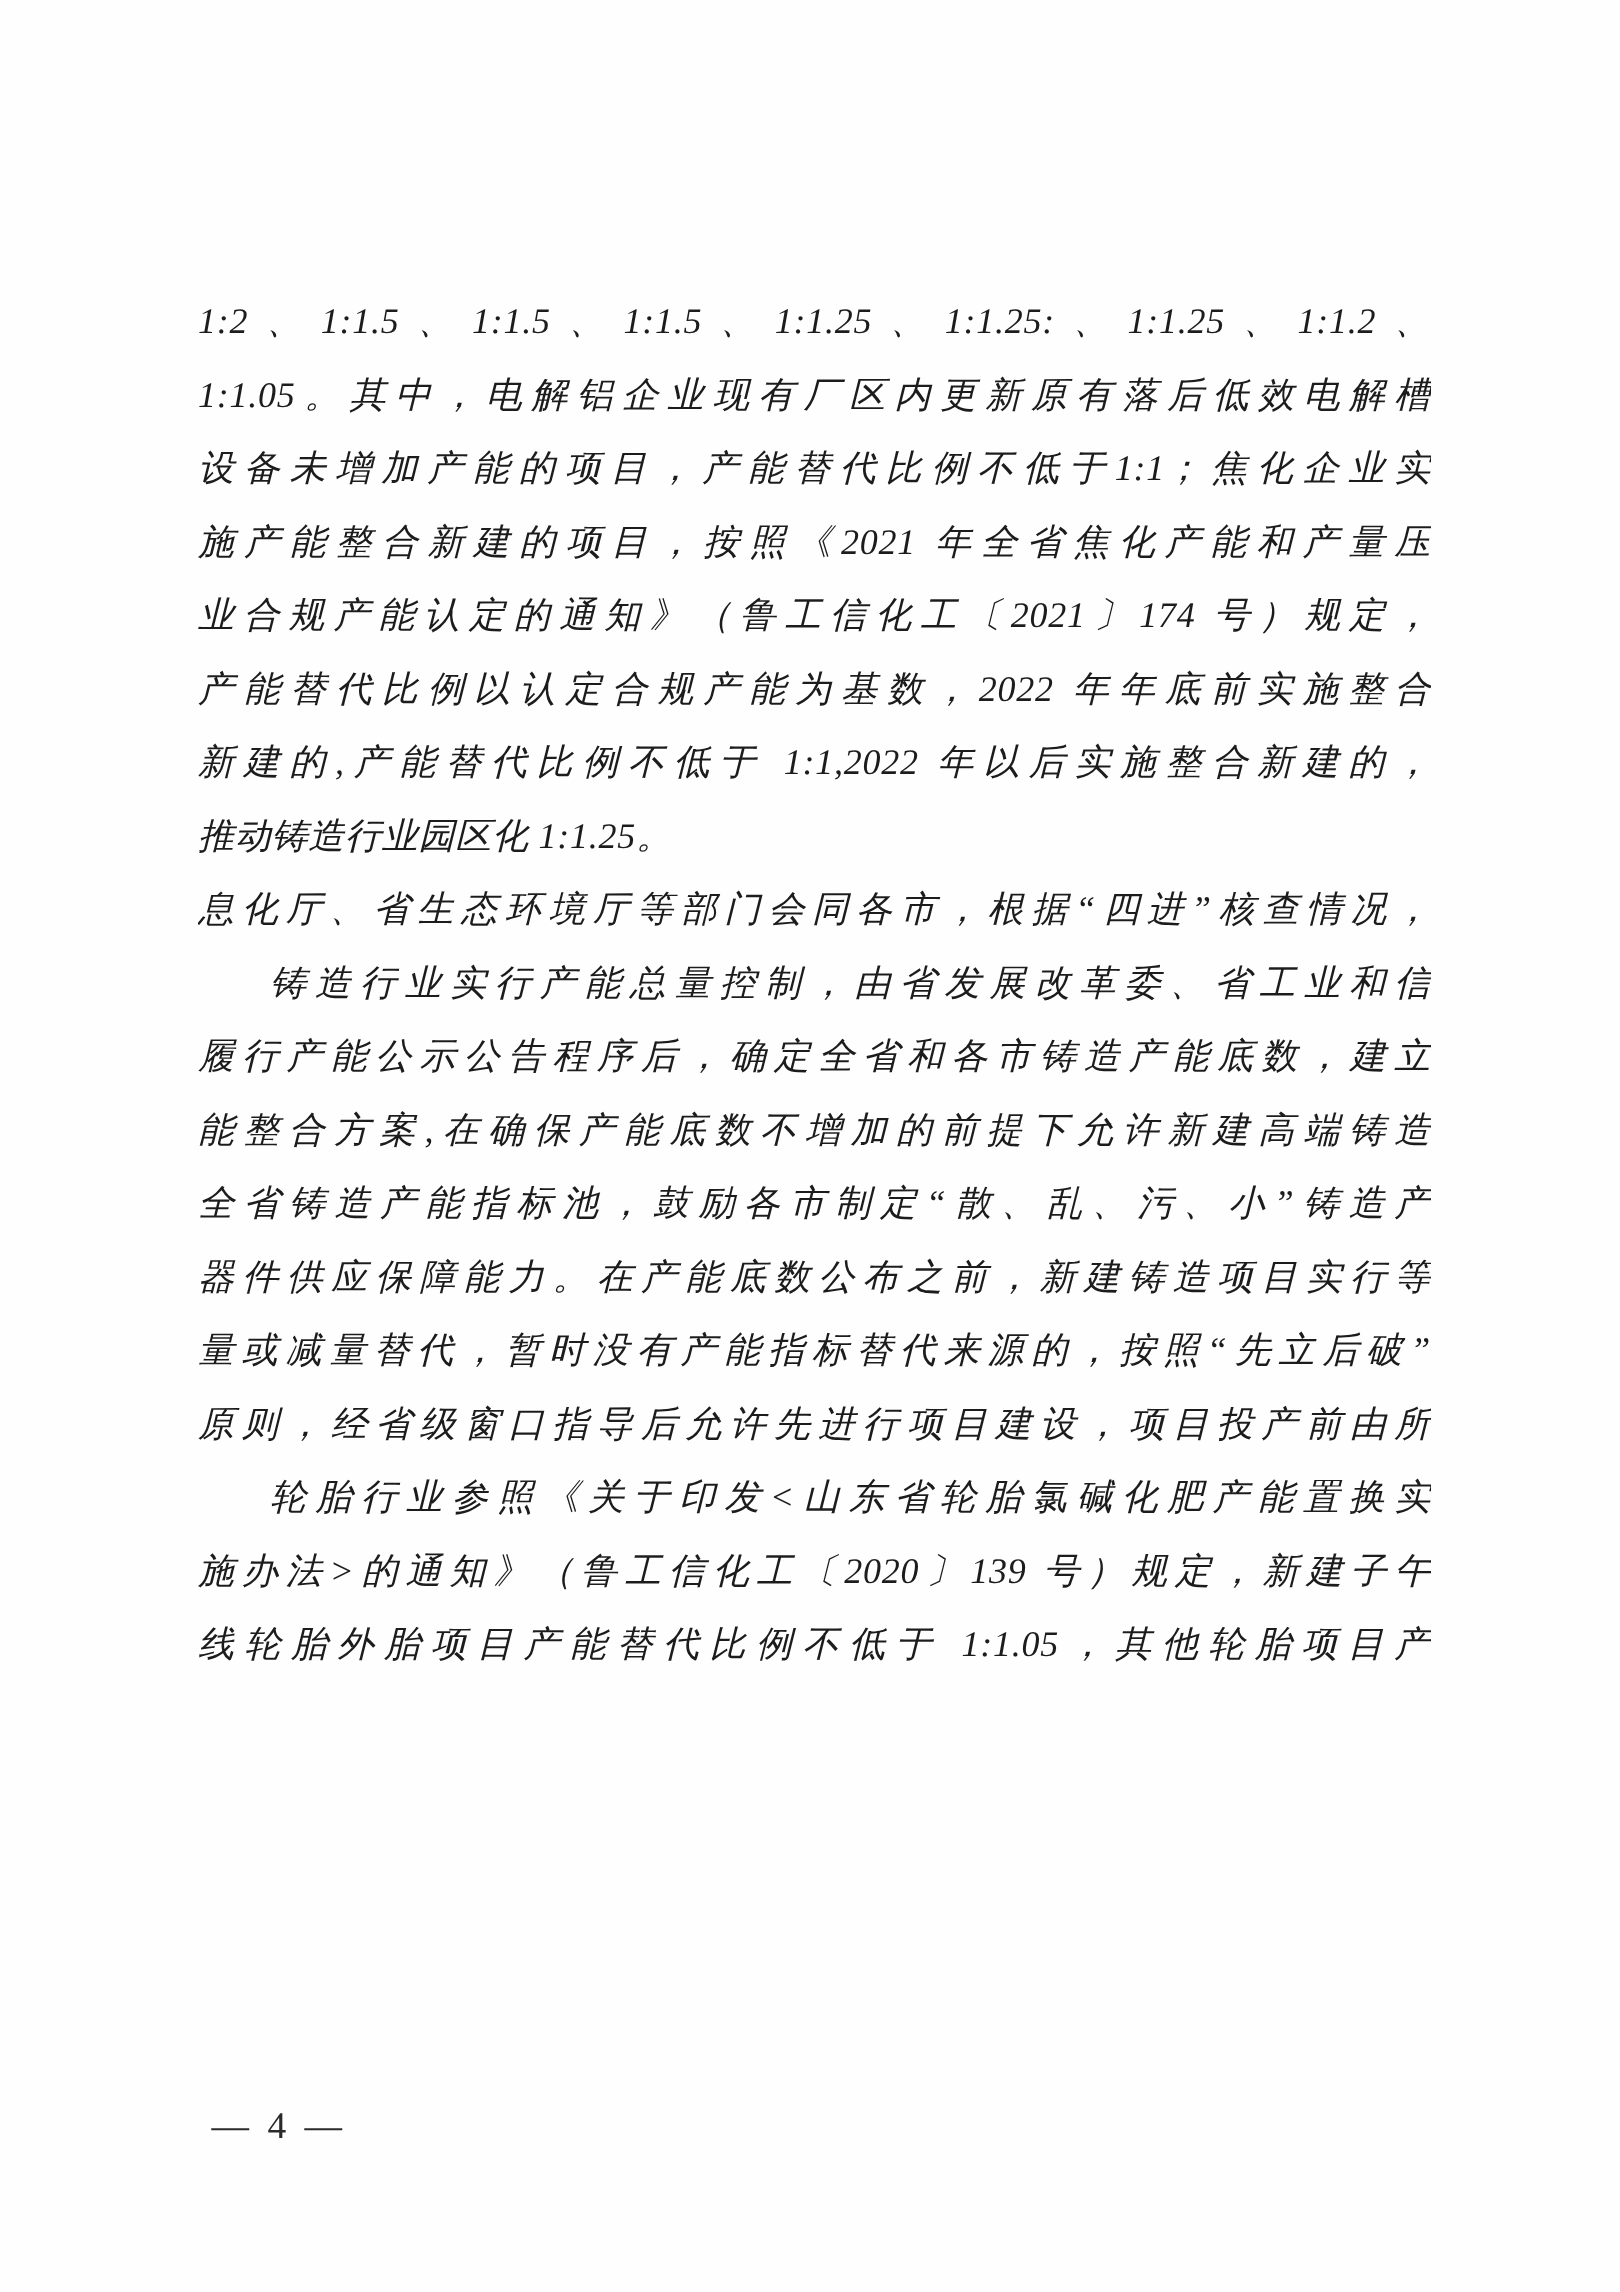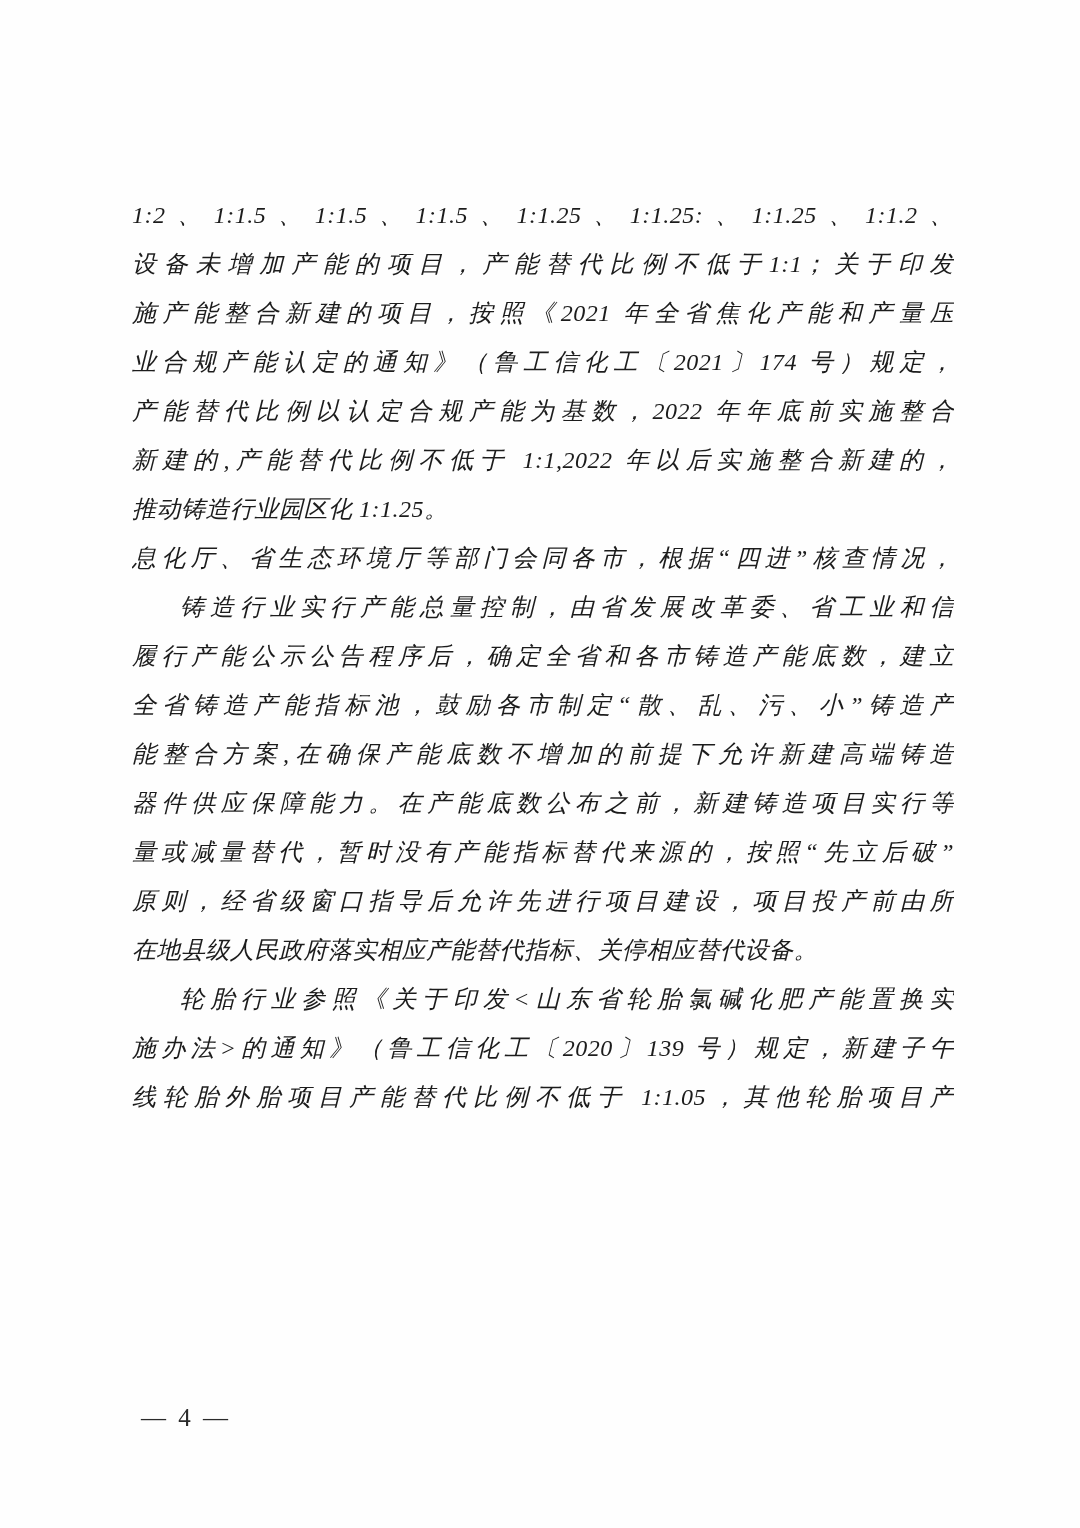--- a/index.html
+++ b/index.html
@@ -71,37 +71,37 @@
 </style>
 </head>
 <body>
 
 <div class="sheet" style="background: rgb(254, 254, 254);">
 
   <main class="doc-body" style="color: rgb(28, 28, 28);">
 
   <div class="para">
         <div class="line">1:2、1:1.5、1:1.5、1:1.5、1:1.25、1:1.25:、1:1.25、1:1.2、</div>
-        <div class="line">设备未增加产能的项目，产能替代比例不低于1:1；关于印发</div>
+        <div class="line">1:1.05。其中，电解铝企业现有厂区内更新原有落后低效电解槽</div>
+        <div class="line">设备未增加产能的项目，产能替代比例不低于1:1；焦化企业实</div>
         <div class="line">施产能整合新建的项目，按照《2021 年全省焦化产能和产量压</div>
         <div class="line">业合规产能认定的通知》（鲁工信化工〔2021〕174 号）规定，</div>
         <div class="line">产能替代比例以认定合规产能为基数，2022 年年底前实施整合</div>
         <div class="line">新建的,产能替代比例不低于 1:1,2022 年以后实施整合新建的，</div>
         <div class="line para-end">推动铸造行业园区化 1:1.25。</div>
       </div>
       <div class="para">
         <div class="line">息化厅、省生态环境厅等部门会同各市，根据“四进”核查情况，</div>
         <div class="line indent">铸造行业实行产能总量控制，由省发展改革委、省工业和信</div>
         <div class="line">履行产能公示公告程序后，确定全省和各市铸造产能底数，建立</div>
+        <div class="line">能整合方案,在确保产能底数不增加的前提下允许新建高端铸造</div>
         <div class="line">全省铸造产能指标池，鼓励各市制定“散、乱、污、小”铸造产</div>
-        <div class="line">能整合方案,在确保产能底数不增加的前提下允许新建高端铸造</div>
         <div class="line">器件供应保障能力。在产能底数公布之前，新建铸造项目实行等</div>
         <div class="line">量或减量替代，暂时没有产能指标替代来源的，按照“先立后破”</div>
         <div class="line">原则，经省级窗口指导后允许先进行项目建设，项目投产前由所</div>
-        <div class="line para-end">在地县级人民政府落实相应产能替代指标、关停相应替代设备。</div>
       </div>
       <div class="para">
         <div class="line indent">轮胎行业参照《关于印发&lt;山东省轮胎氯碱化肥产能置换实</div>
         <div class="line">施办法&gt;的通知》（鲁工信化工〔2020〕139 号）规定，新建子午</div>
         <div class="line">线轮胎外胎项目产能替代比例不低于 1:1.05，其他轮胎项目产</div>
       </div>
     </main>
 
   <div class="page-number">— 4 —</div>
 

